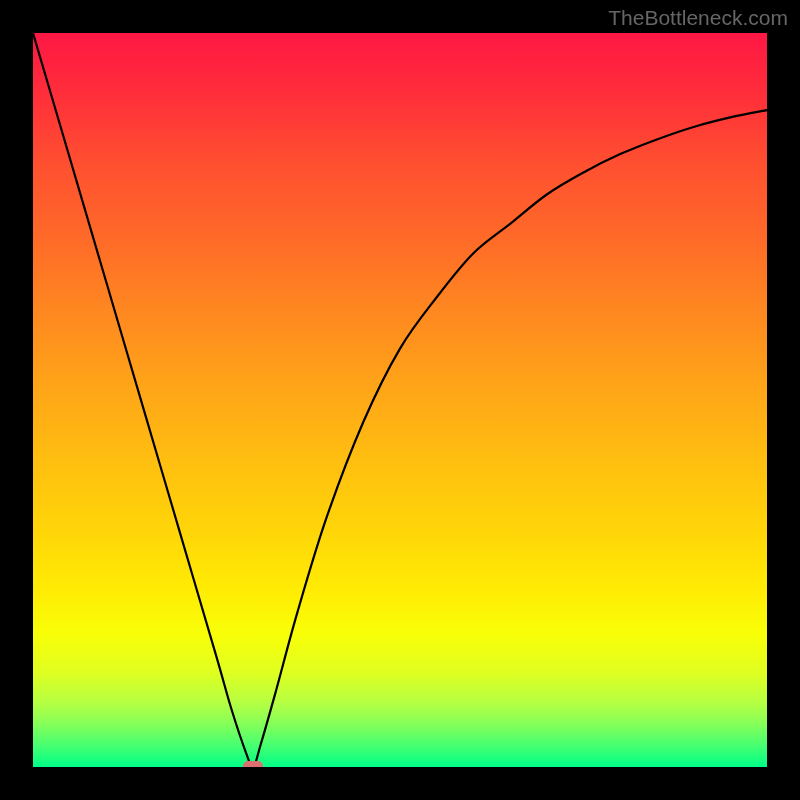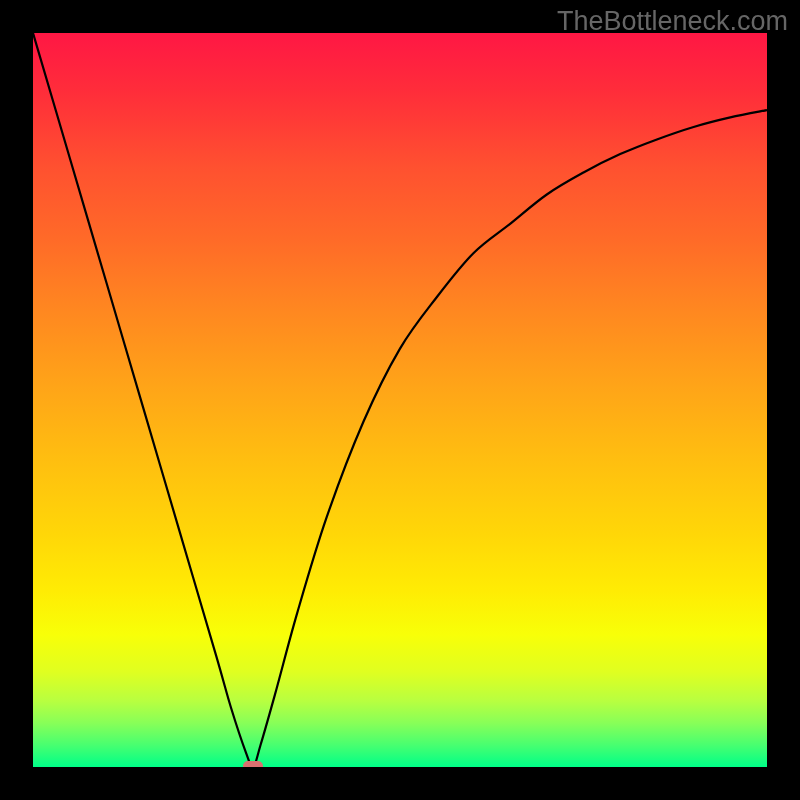--- a/index.html
+++ b/index.html
@@ -45,21 +45,21 @@
 }
 .curve {
   position: absolute;
   inset: 0;
 }
 .watermark {
   position: absolute;
   top: 6px;
   right: 12px;
   color: #666;
-  font-size: 27px;
+  font-size: 21px;
   font-weight: 400;
   font-family: Arial, sans-serif;
 }
 .marker {
   position: absolute;
   width: 20px;
   height: 11px;
   background: #db7070;
   border-radius: 5px;
 }

